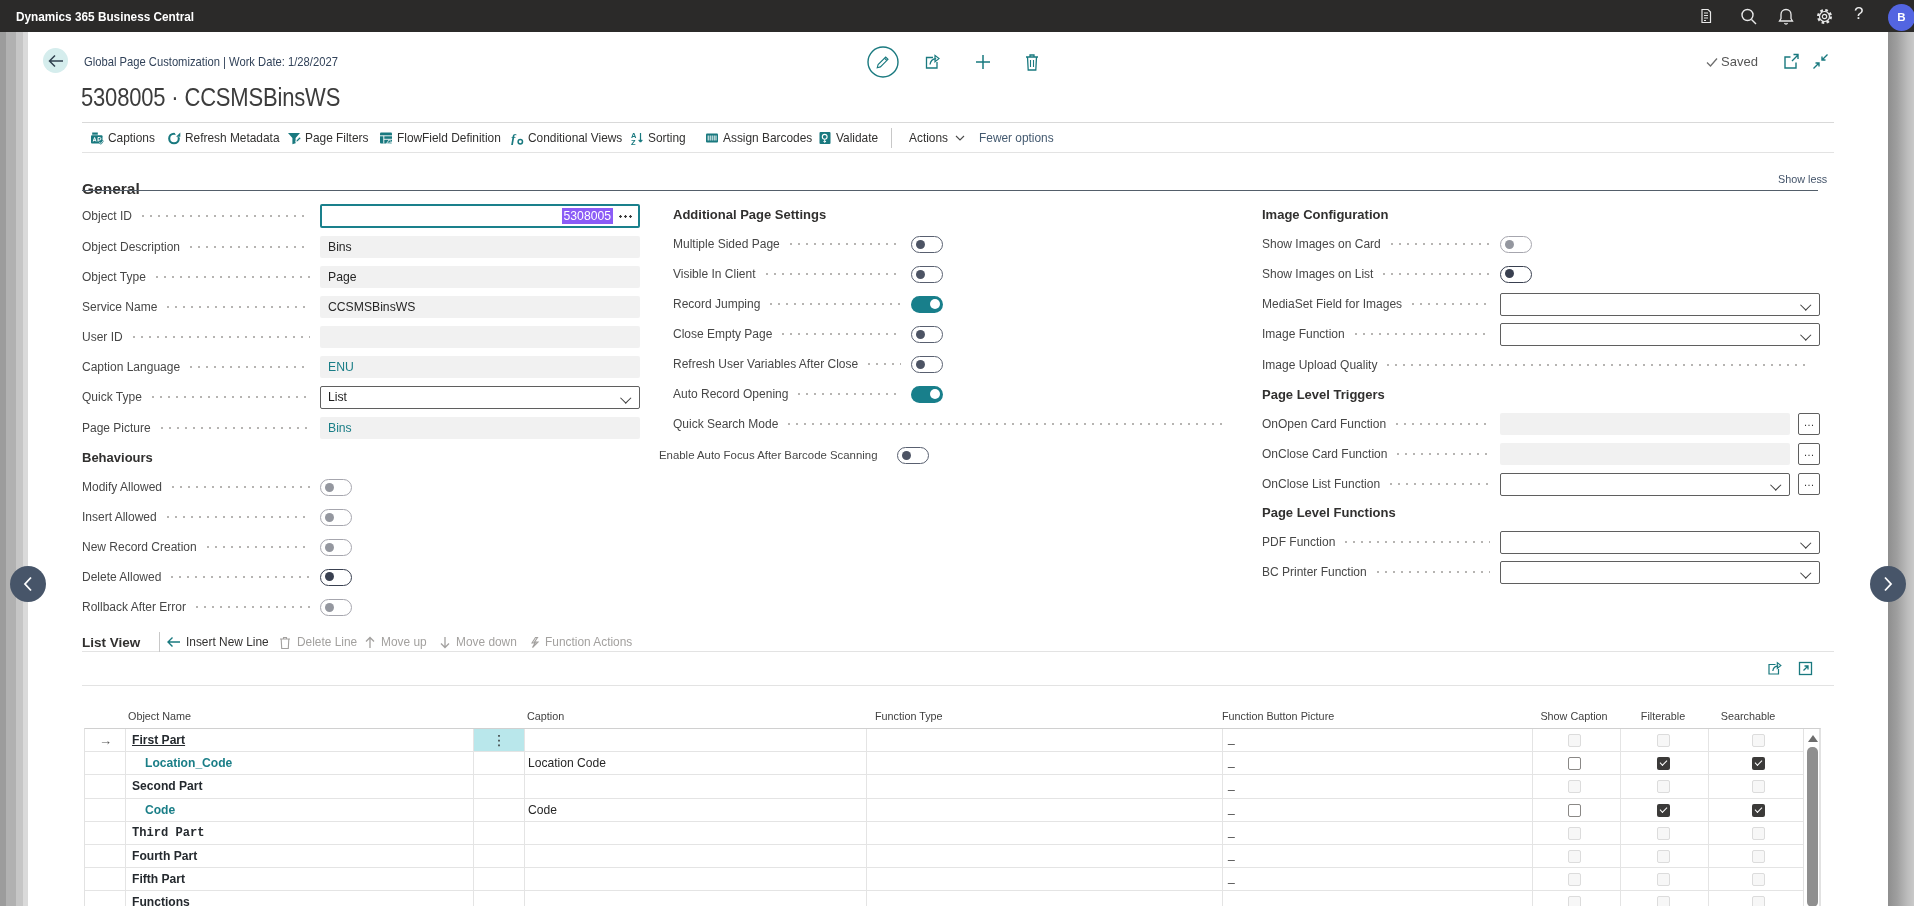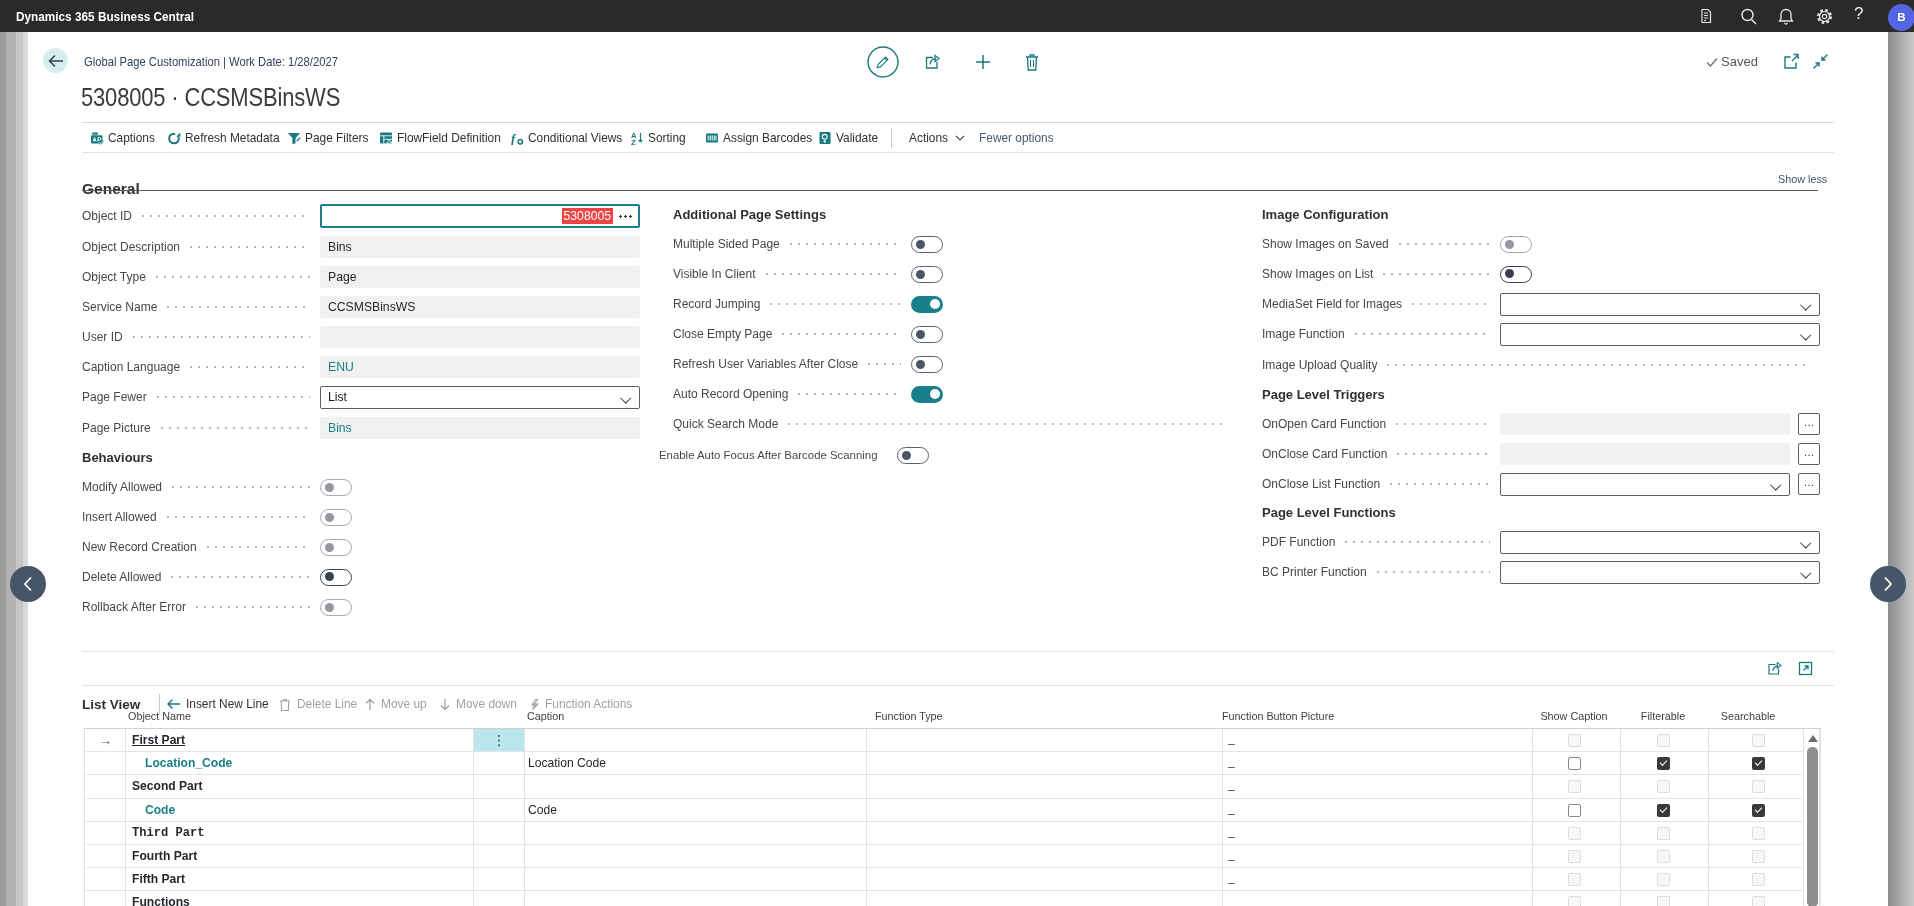--- a/index.html
+++ b/index.html
@@ -39,31 +39,31 @@
  font-size:12.2px;color:#262626;overflow:hidden;white-space:nowrap}
 .val.lnk{color:#1a7e87}
 .sel{position:relative;width:100%;height:23px;line-height:21px;background:#fff;border:1px solid #5f5f5f;
  border-radius:2px;padding-left:7px;font-size:12.2px;color:#1e1e1e;white-space:nowrap}
 .sel:after{content:"";position:absolute;right:10px;top:7px;width:6.5px;height:6.5px;
  border-right:1.3px solid #3c3c3c;border-bottom:1.3px solid #3c3c3c;transform:rotate(45deg)}
 .more{width:22px;height:22px;margin-left:8px;border:1px solid #5f5f5f;border-radius:2px;background:#fff;
  font-size:11px;color:#333;text-align:center;line-height:16px;flex:none}
 .objid{position:relative;width:320px;height:24px;border:2px solid #1a808c;border-radius:2px;background:#fff;
  display:flex;align-items:center;justify-content:flex-end}
-.objid .selv{background:#ef4444;color:#fff;font-size:12.2px;padding:1px 2px}
+.objid .selv{background:#8b5cf6;color:#fff;font-size:12.2px;padding:1px 2px}
 .objid .dd{width:13px;height:3px;margin:0 6px 0 6px;background-image:radial-gradient(circle at 1.5px 1.5px,#3a3a3a 1.1px,transparent 1.45px);background-size:5px 3px;background-repeat:repeat-x}
 
 .tg{width:32px;height:17px;border-radius:9px;position:relative;flex:none}
 .tg .kn{position:absolute;top:3px;left:4px;width:9px;height:9px;border-radius:50%}
 .tg.light{border:1px solid #a6a6ae}.tg.light .kn{background:#94979f}
 .tg.dark{border:1px solid #596070}.tg.dark .kn{background:#4d5464}
 .tg.xdark{border:1.5px solid #394050}.tg.xdark .kn{background:#394050;top:2.5px}
 .tg.on{background:#187f8b}.tg.on .kn{left:auto;right:3px;top:3.5px;width:10px;height:10px;background:#fff}
 
-.lvbar{position:absolute;left:0;top:690px;width:1914px;height:28px;font-size:11.9px;color:#323130}
+.lvbar{position:absolute;left:0;top:628px;width:1914px;height:28px;font-size:11.9px;color:#323130}
 .lvbar .it{position:absolute;top:0;height:28px;display:flex;align-items:center;white-space:nowrap}
 .lvbar .ic{margin-right:5px;display:flex}
 .gray{color:#a3a19f}
 
 #tbl{position:absolute;left:84px;top:728px;width:1737px;height:178px;border-top:1px solid #d0d0d0;
  border-left:1px solid #e2e2e2;border-right:1px solid #e2e2e2;overflow:hidden}
 .trow{position:relative;height:23.2px;border-bottom:1px solid #e4e4e4}
 .vl{position:absolute;top:0;bottom:0;width:1px;background:#e4e4e4}
 .tc{position:absolute;top:0;height:22.2px;display:flex;align-items:center;font-size:12.1px}
 .bname{font-weight:bold;color:#24292e}
@@ -273,21 +273,21 @@
     </span>
   </div>
 <div class="frow" style="left:82px;top:355px;width:558px">
     <span class="lbl">Caption Language</span>
     <span class="dots"></span>
     <span class="ctl" style="width:320px">
       <span class="val lnk">ENU</span>
     </span>
   </div>
 <div class="frow" style="left:82px;top:385px;width:558px">
-    <span class="lbl">Page Fewer</span>
+    <span class="lbl">Quick Type</span>
     <span class="dots"></span>
     <span class="ctl" style="width:320px">
       <span class="sel">List</span>
     </span>
   </div>
 <div class="frow" style="left:82px;top:416px;width:558px">
     <span class="lbl">Page Picture</span>
     <span class="dots"></span>
     <span class="ctl" style="width:320px">
       <span class="val lnk">Bins</span>
@@ -402,21 +402,21 @@
     <span class="lbl" style="font-size:11.4px">Enable Auto Focus After Barcode Scanning</span>
     <span class="dots"></span>
     <span class="ctl" style="width:321px">
       <span class="tg dark">
         <span class="kn"></span>
       </span>
     </span>
   </div>
 <div class="shead" style="left:1262px;top:207px;font-size:13px">Image Configuration</div>
 <div class="frow" style="left:1262px;top:232px;width:558px">
-    <span class="lbl">Show Images on Saved</span>
+    <span class="lbl">Show Images on Card</span>
     <span class="dots"></span>
     <span class="ctl" style="width:320px">
       <span class="tg light">
         <span class="kn"></span>
       </span>
     </span>
   </div>
 <div class="frow" style="left:1262px;top:262px;width:558px">
     <span class="lbl">Show Images on List</span>
     <span class="dots"></span>

